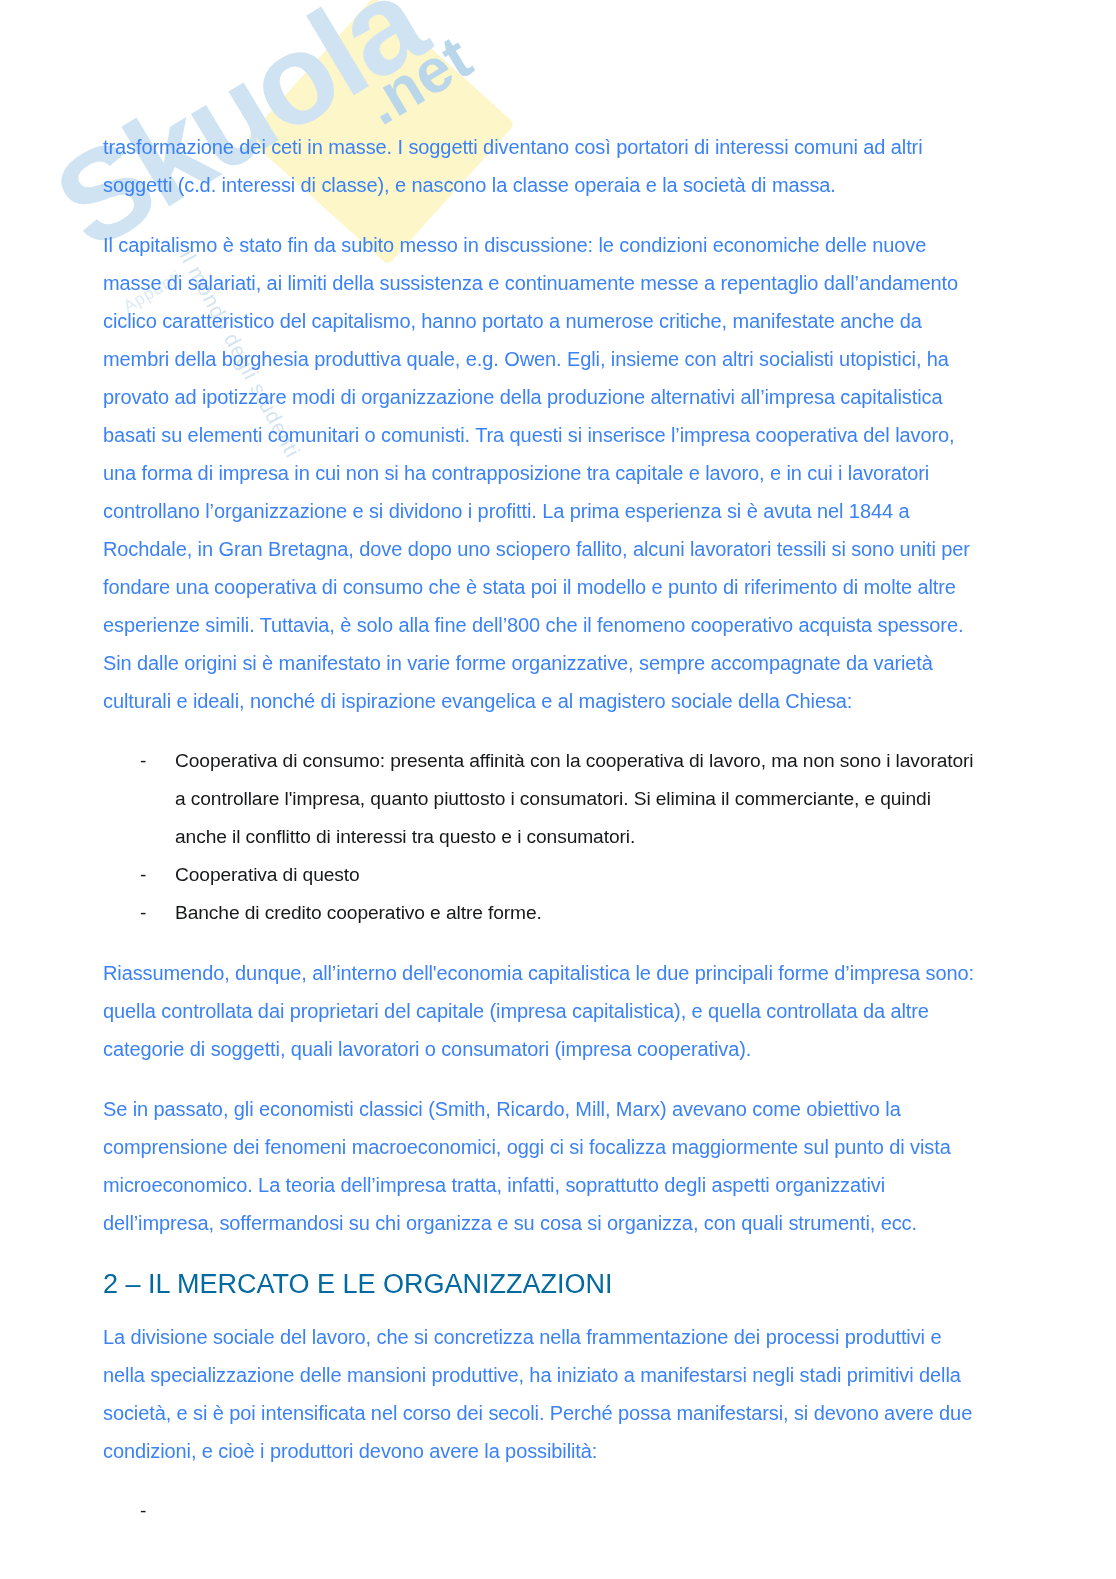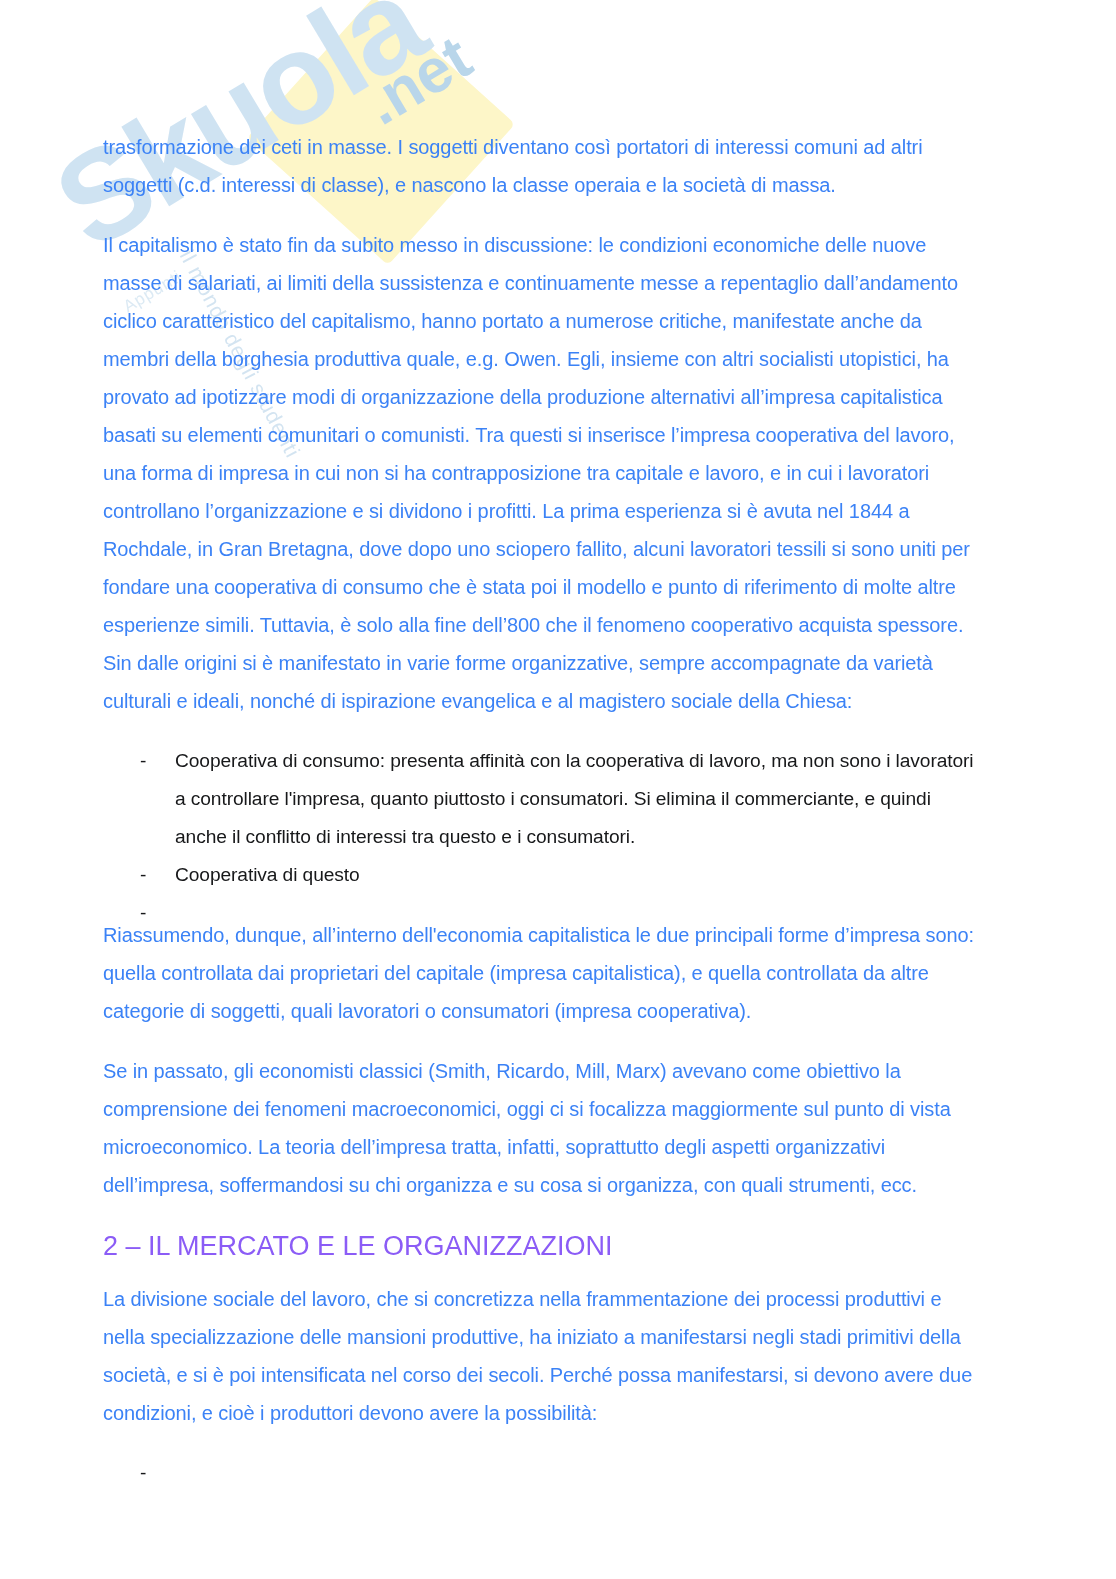--- a/index.html
+++ b/index.html
@@ -108,21 +108,21 @@
     color: #3b82f6;
     text-align: left;
     letter-spacing: -0.1px;
   }
 
   h2.heading {
     margin: 12px 0 14px 0;
     font-size: 27px;
     line-height: 40px;
     font-weight: 400;
-    color: #8b5cf6;
+    color: #0369a1;
     letter-spacing: 0px;
   }
 
   ul.dash-list {
     list-style: none;
     margin: 0 0 22px 0;
     padding: 0;
   }
 
   ul.dash-list > li {
@@ -166,20 +166,21 @@
       <li>
         <span class="bullet">-</span>
         <span>Cooperativa di consumo: presenta affinità con la cooperativa di lavoro, ma non sono i lavoratori a controllare l'impresa, quanto piuttosto i consumatori. Si elimina il commerciante, e quindi anche il conflitto di interessi tra questo e i consumatori.</span>
       </li>
       <li>
         <span class="bullet">-</span>
         <span>Cooperativa di questo</span>
       </li>
       <li>
         <span class="bullet">-</span>
+        <span>Banche di credito cooperativo e altre forme.</span>
       </li>
     </ul>
 
     <p class="para">Riassumendo, dunque, all’interno dell'economia capitalistica le due principali forme d’impresa sono: quella controllata dai proprietari del capitale (impresa capitalistica), e quella controllata da altre categorie di soggetti, quali lavoratori o consumatori (impresa cooperativa).</p>
 
     <p class="para">Se in passato, gli economisti classici (Smith, Ricardo, Mill, Marx) avevano come obiettivo la comprensione dei fenomeni macroeconomici, oggi ci si focalizza maggiormente sul punto di vista microeconomico. La teoria dell’impresa tratta, infatti, soprattutto degli aspetti organizzativi dell’impresa, soffermandosi su chi organizza e su cosa si organizza, con quali strumenti, ecc.</p>
 
     <h2 class="heading">2 – IL MERCATO E LE ORGANIZZAZIONI</h2>
 
     <p class="para">La divisione sociale del lavoro, che si concretizza nella frammentazione dei processi produttivi e nella specializzazione delle mansioni produttive, ha iniziato a manifestarsi negli stadi primitivi della società, e si è poi intensificata nel corso dei secoli. Perché possa manifestarsi, si devono avere due condizioni, e cioè i produttori devono avere la possibilità:</p>

